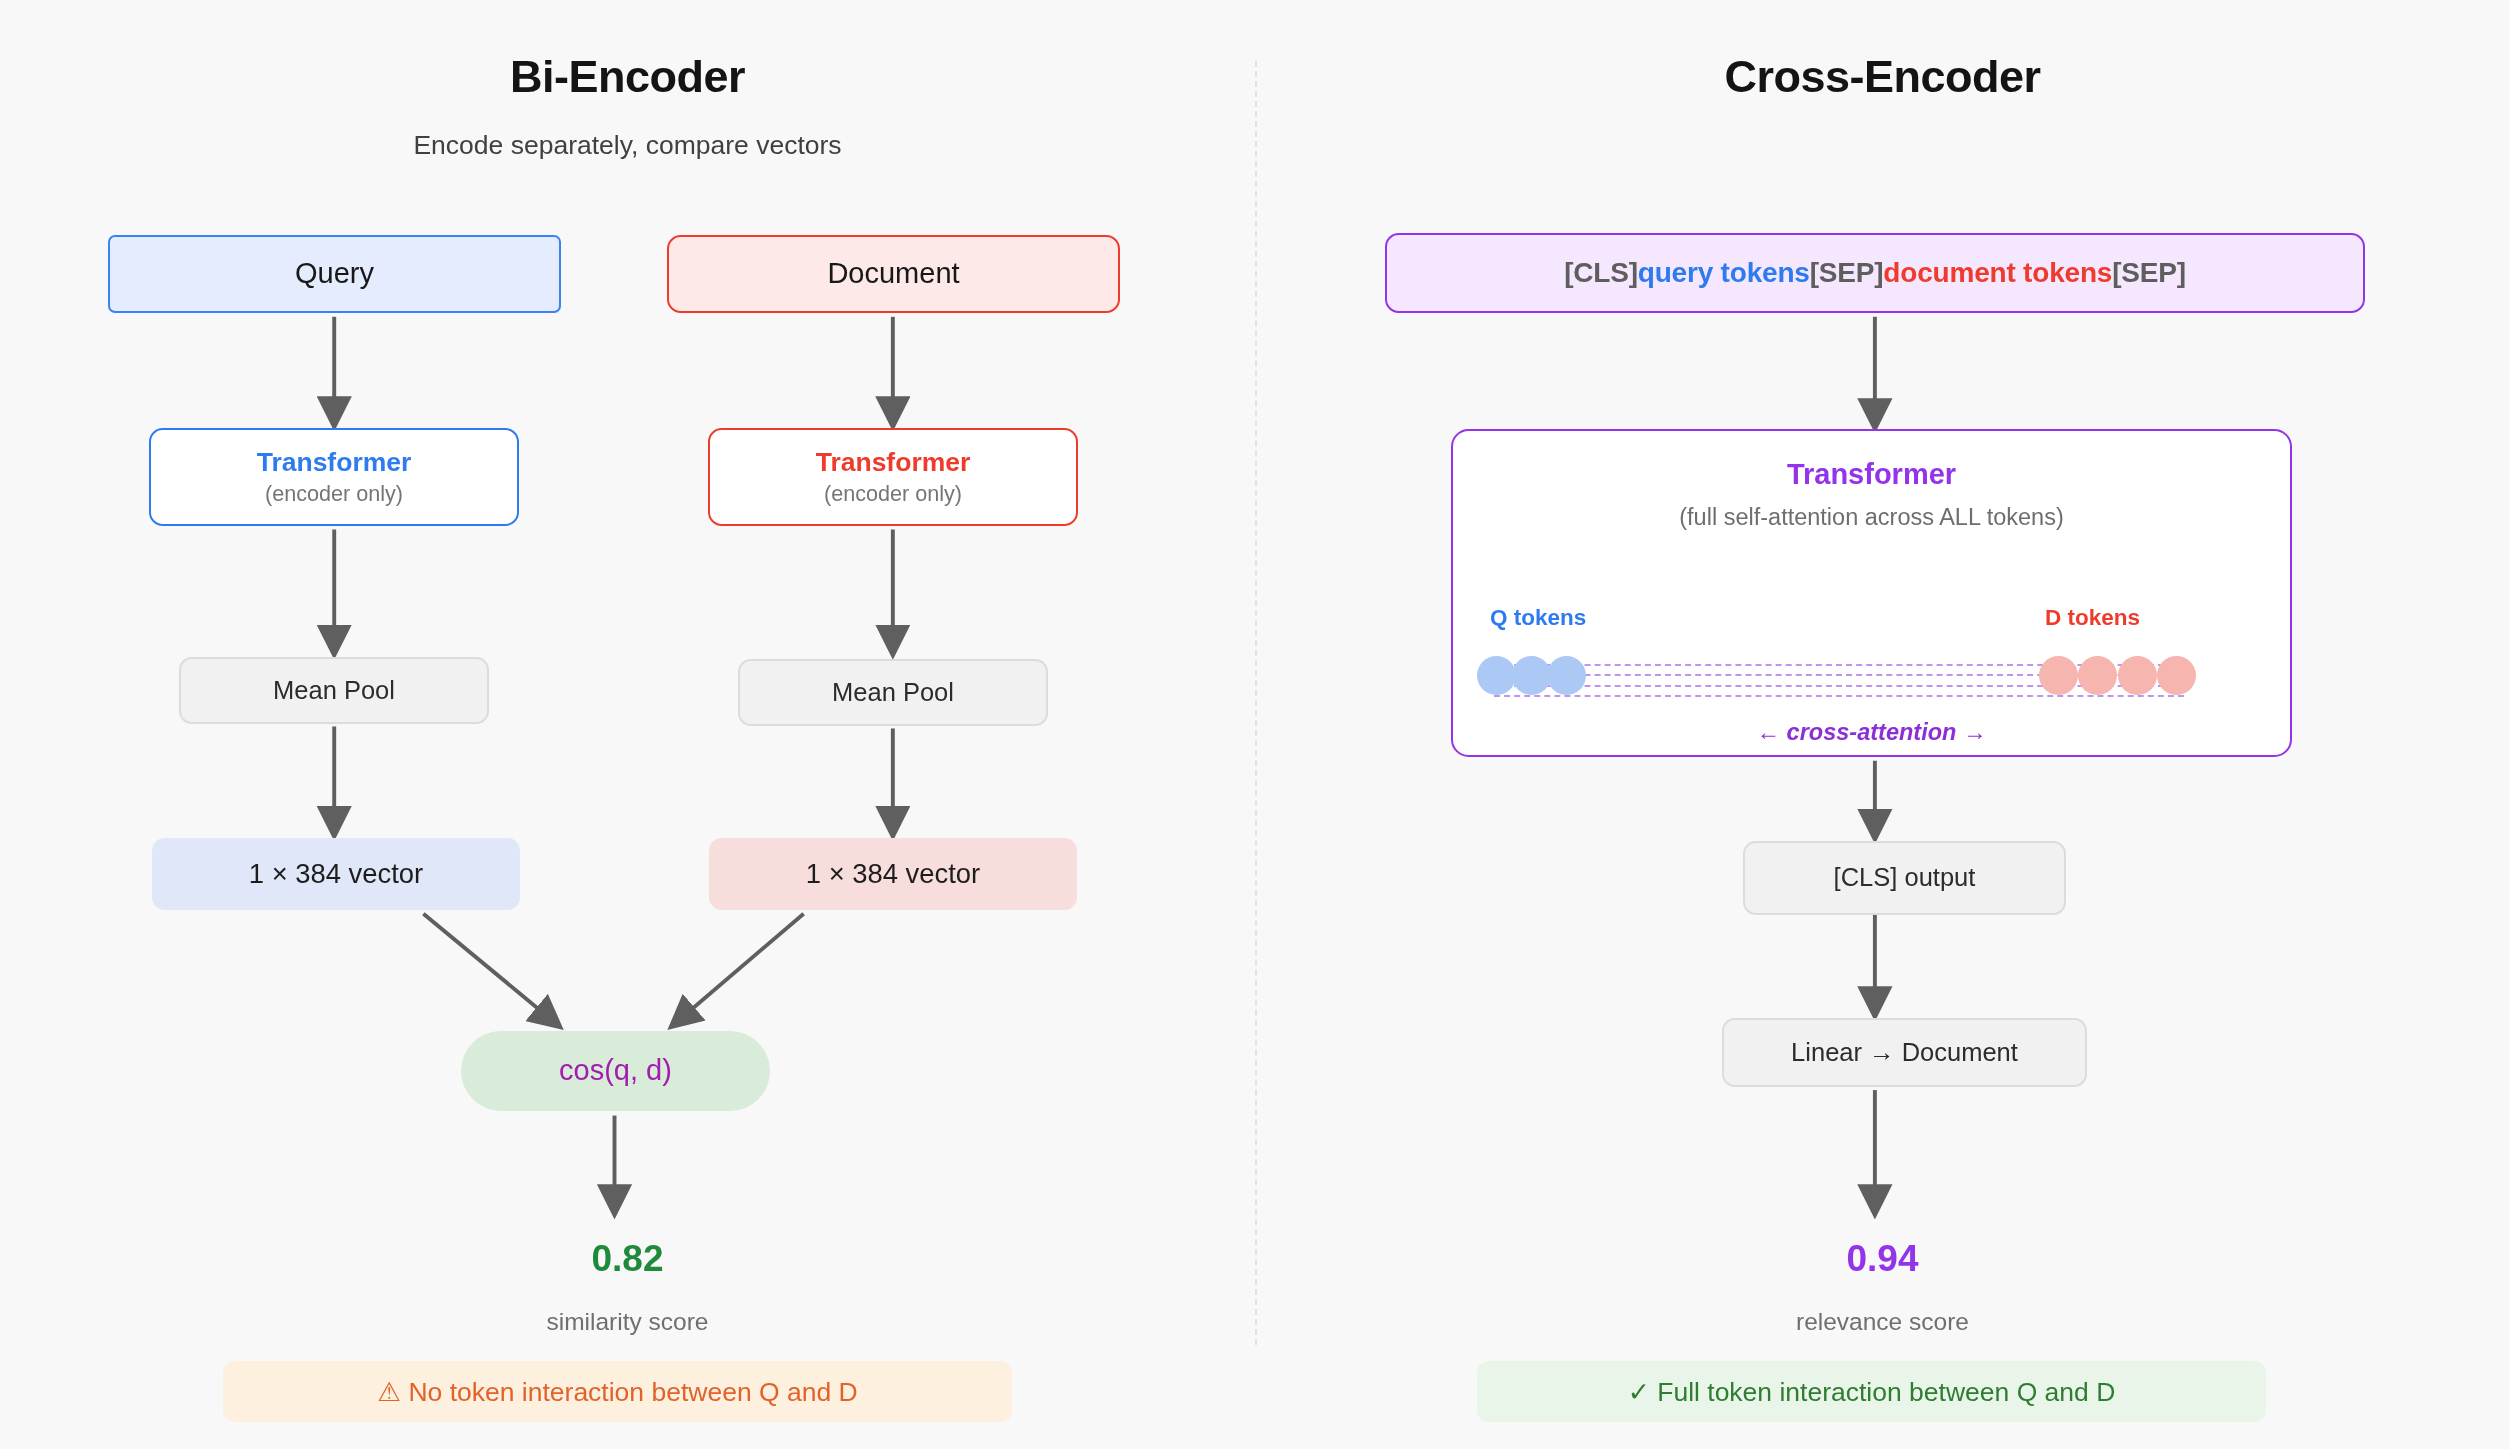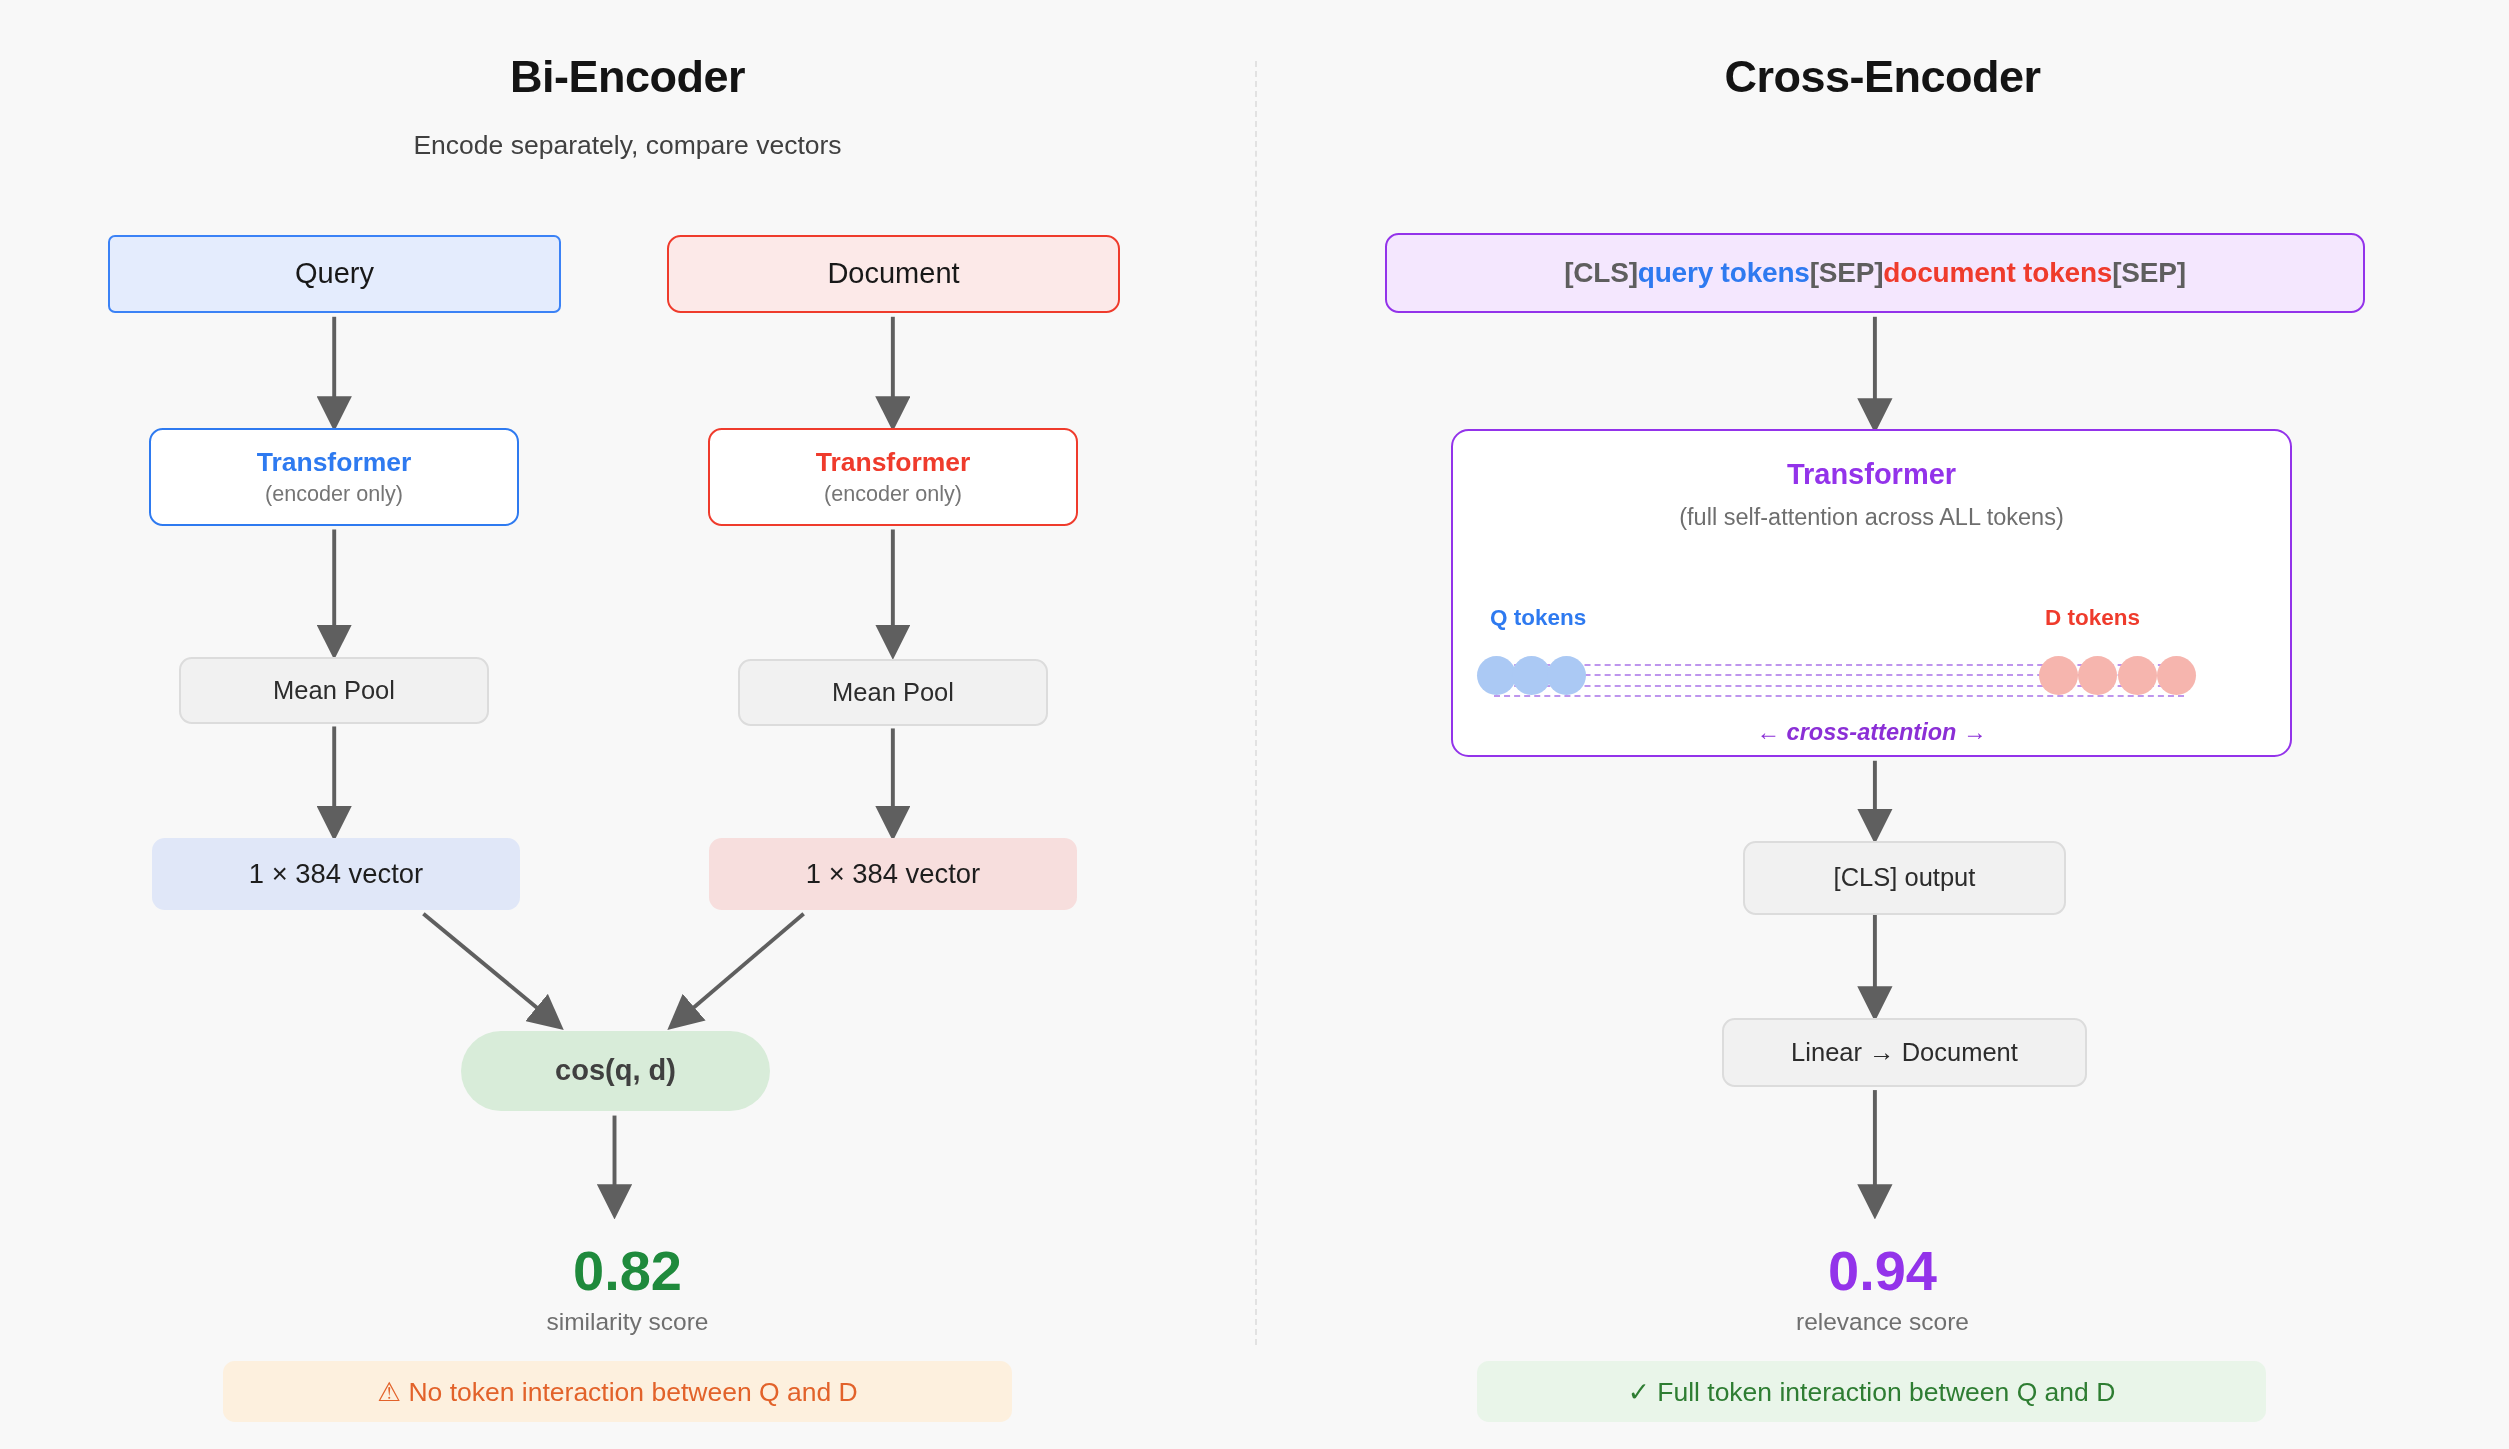--- a/index.html
+++ b/index.html
@@ -125,29 +125,29 @@
     left: 709px; top: 838px; width: 368px; height: 72px;
     background: #f7dedd;
     border-radius: 12.7px;
     font-size: 27.4px; color: #1d1d1d;
   }
 
   .n-cos {
     left: 461px; top: 1031px; width: 309px; height: 80px;
     background: #d8ecd9;
     border-radius: 41px;
-    font-size: 29px; font-weight: bold; color: #404040;
+    font-size: 29px; font-weight: normal; color: #a21caf;
   }
 
   
   .score-val {
     position: absolute;
     left: 0; width: 100%;
     text-align: center;
-    font-size: 56px;
+    font-size: 37px;
     font-weight: bold;
   }
   .score-lbl {
     position: absolute;
     left: 0; width: 100%;
     text-align: center;
     font-size: 24.5px;
     color: #6f6f6f;
   }
 

